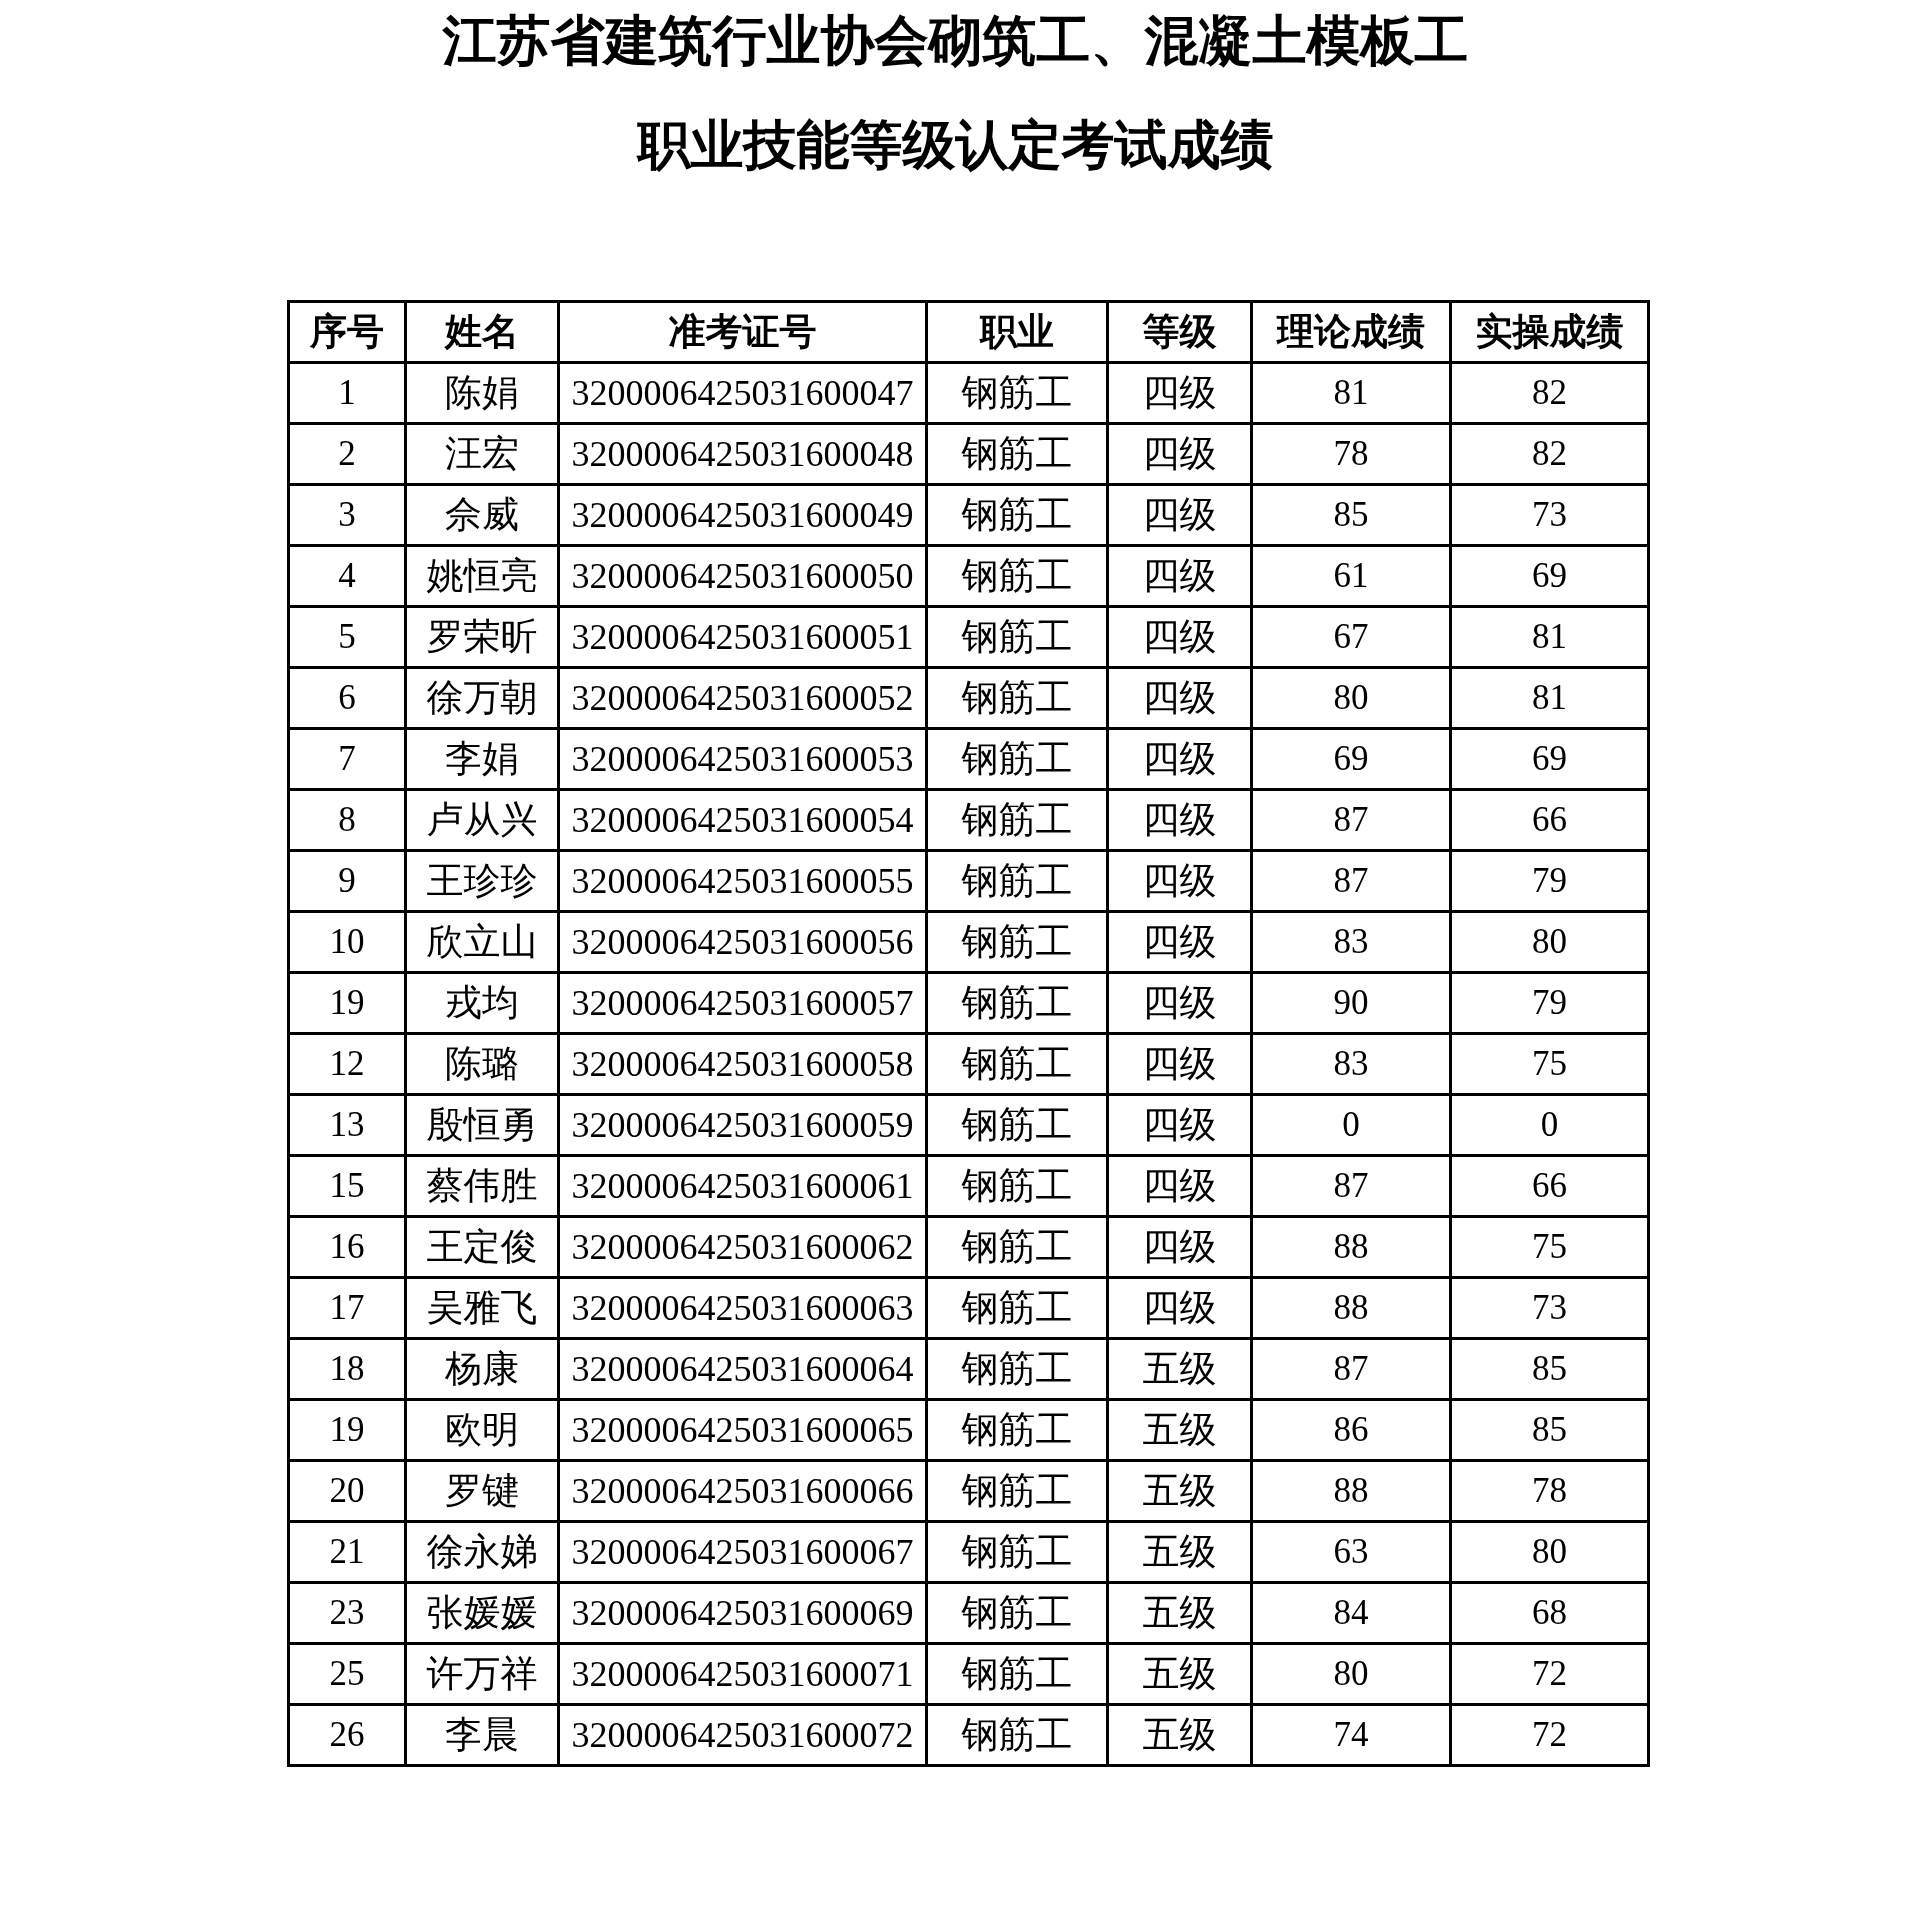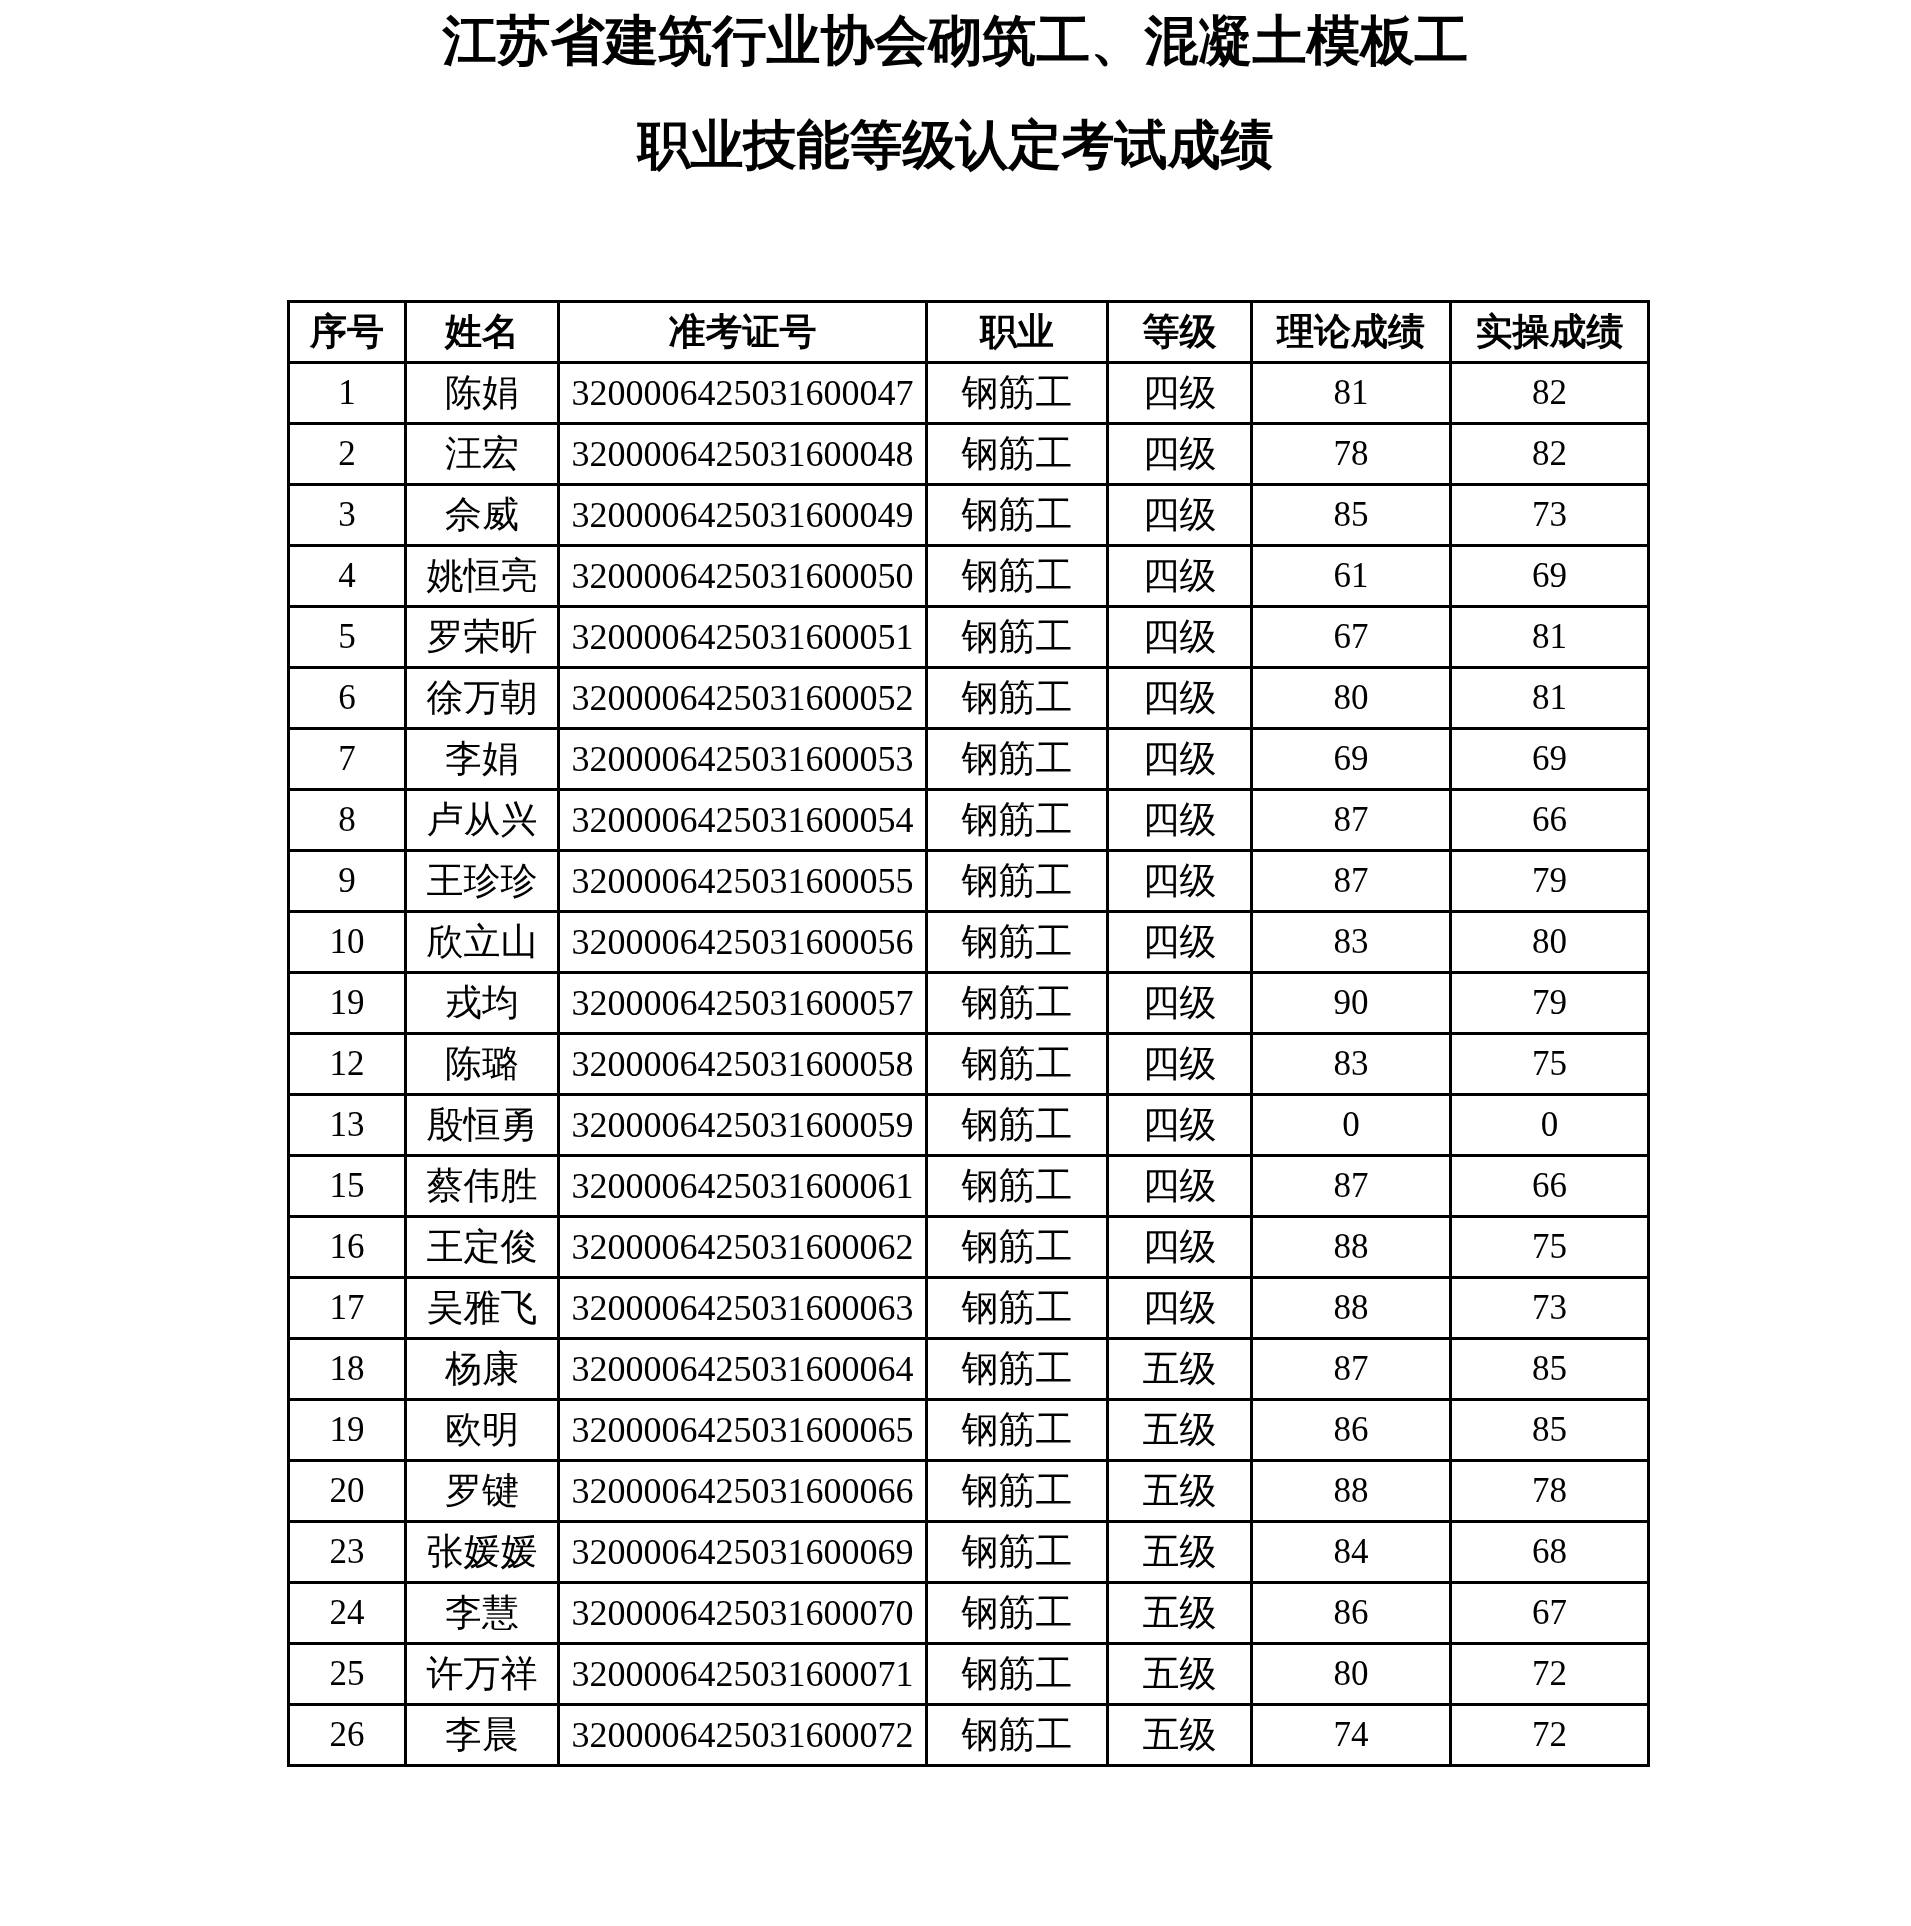--- a/index.html
+++ b/index.html
@@ -266,38 +266,38 @@
         <tr>
       <td class="cell-no">20</td>
       <td class="cell-name">罗键</td>
       <td class="cell-exam-id">3200006425031600066</td>
       <td class="cell-occupation">钢筋工</td>
       <td class="cell-level">五级</td>
       <td class="cell-theory">88</td>
       <td class="cell-practical">78</td>
     </tr>
         <tr>
+      <td class="cell-no">21</td>
+      <td class="cell-name">徐永娣</td>
+      <td class="cell-exam-id">3200006425031600067</td>
+      <td class="cell-occupation">钢筋工</td>
+      <td class="cell-level">五级</td>
+      <td class="cell-theory">63</td>
+      <td class="cell-practical">80</td>
+    </tr>
+        <tr>
       <td class="cell-no">23</td>
       <td class="cell-name">张媛媛</td>
       <td class="cell-exam-id">3200006425031600069</td>
       <td class="cell-occupation">钢筋工</td>
       <td class="cell-level">五级</td>
       <td class="cell-theory">84</td>
       <td class="cell-practical">68</td>
     </tr>
         <tr>
-      <td class="cell-no">24</td>
-      <td class="cell-name">李慧</td>
-      <td class="cell-exam-id">3200006425031600070</td>
-      <td class="cell-occupation">钢筋工</td>
-      <td class="cell-level">五级</td>
-      <td class="cell-theory">86</td>
-      <td class="cell-practical">67</td>
-    </tr>
-        <tr>
       <td class="cell-no">25</td>
       <td class="cell-name">许万祥</td>
       <td class="cell-exam-id">3200006425031600071</td>
       <td class="cell-occupation">钢筋工</td>
       <td class="cell-level">五级</td>
       <td class="cell-theory">80</td>
       <td class="cell-practical">72</td>
     </tr>
         <tr>
       <td class="cell-no">26</td>

